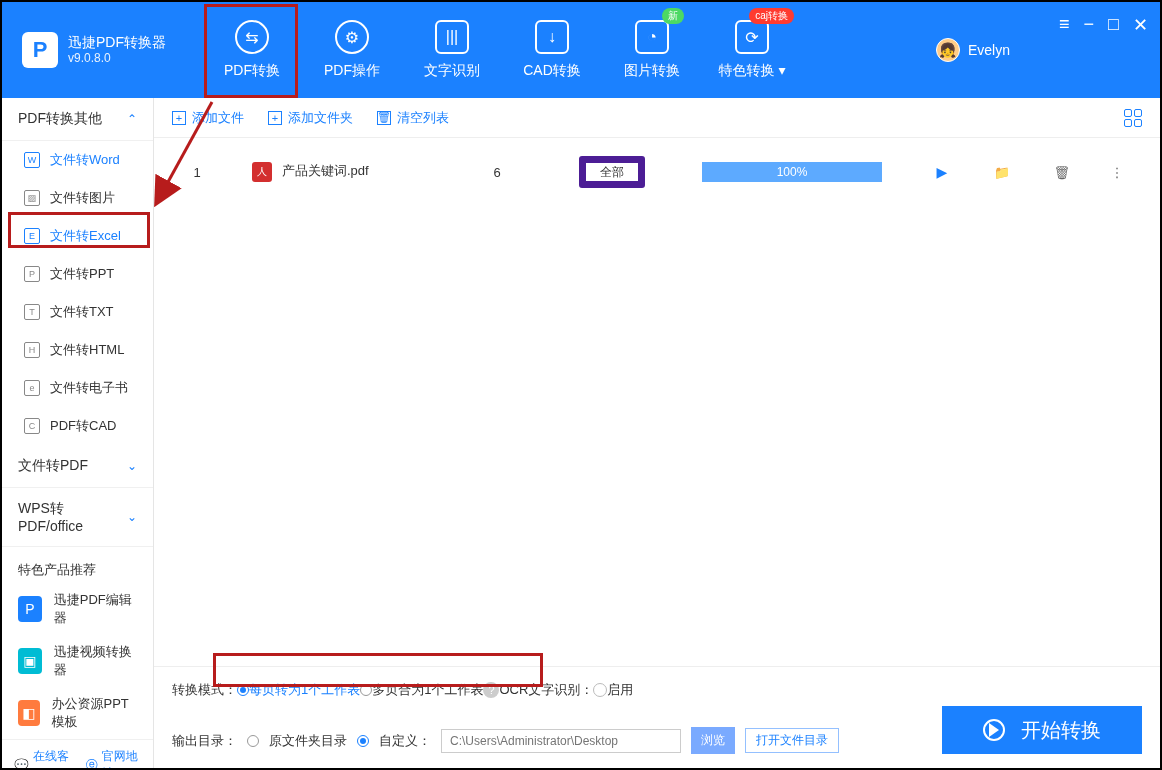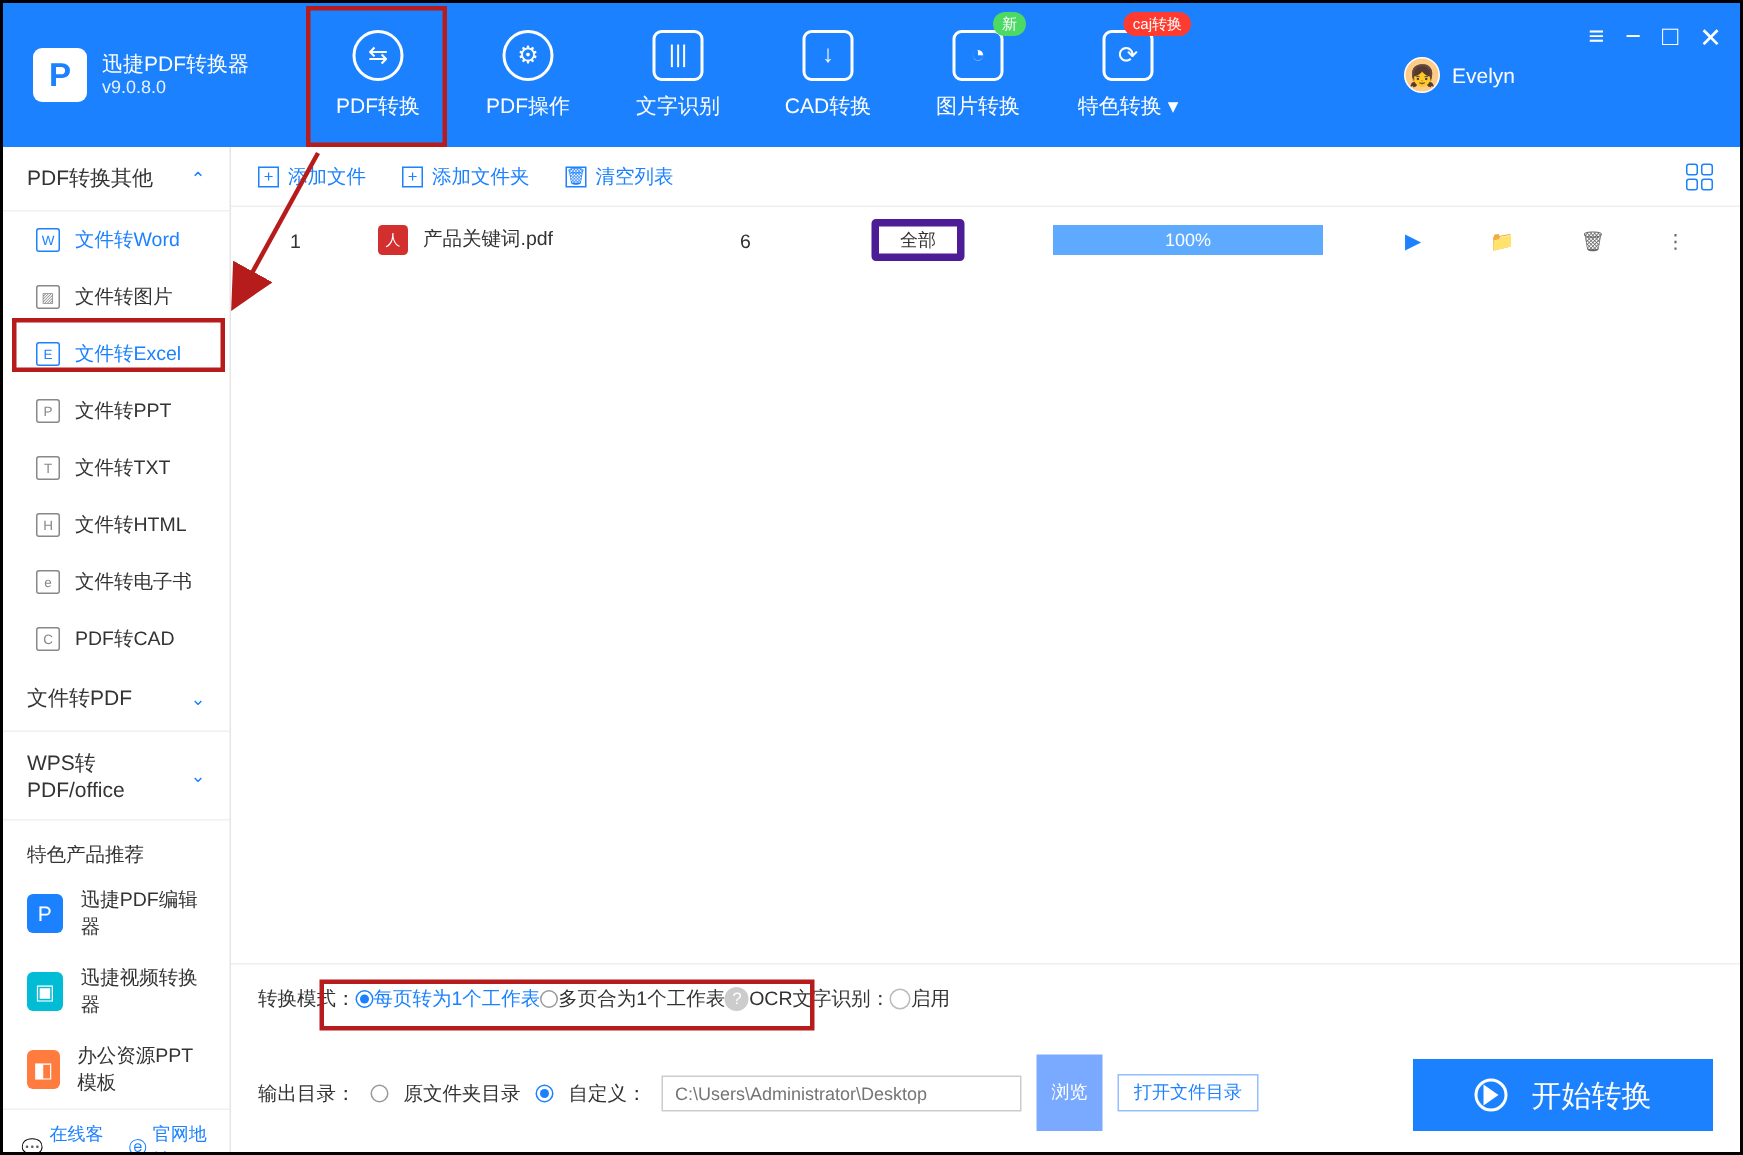--- a/index.html
+++ b/index.html
@@ -58,38 +58,38 @@
 .col-pages { width: 110px; text-align: center; }
 .col-sel { width: 120px; text-align: center; }
 .col-status { width: 240px; text-align: center; }
 .col-conv { width: 60px; text-align: center; }
 .col-open { width: 60px; text-align: center; }
 .col-del { width: 60px; text-align: center; }
 .col-more { width: 50px; text-align: center; }
 
 .table-row { display: flex; padding: 12px 18px; font-size: 13px; color: #333; align-items: center; }
 .file-icon { width: 20px; height: 20px; background: #d32f2f; border-radius: 3px; display: inline-flex; align-items: center; justify-content: center; color: #fff; font-size: 10px; margin-right: 10px; }
-.page-btn { border: 5px solid #4c1d95; padding: 2px 14px; border-radius: 3px; cursor: pointer; font-size: 12px; margin-top: 16px; }
-.progress { width: 180px; height: 20px; background: #5daaff; color: #fff; font-size: 12px; display: flex; align-items: center; justify-content: center; margin: 0 auto; }
+.page-btn { border: 7px solid #4c1d95; padding: 2px 14px; border-radius: 3px; cursor: pointer; font-size: 12px; margin-top: 16px; }
+.progress { width: 180px; height: 20px; background: #5daaff; color: #fff; font-size: 12px; display: flex; align-items: center; justify-content: center; margin: 12px auto; }
 .play-icon { color: #1b81ff; cursor: pointer; font-size: 14px; }
 .folder-icon { cursor: pointer; color: #666; }
 .trash-icon { cursor: pointer; color: #666; }
 .more-icon { cursor: pointer; color: #666; }
 
 .settings-bar { padding: 14px 18px; font-size: 13px; color: #333; display: flex; align-items: center; gap: 0; border-top: 1px solid #eee; margin-top: auto; }
 .radio { width: 12px; height: 12px; border: 1px solid #999; border-radius: 50%; display: inline-block; position: relative; }
 .radio.checked { border-color: #1b81ff; }
 .radio.checked::after { content: ''; position: absolute; inset: 2px; background: #1b81ff; border-radius: 50%; }
 .blue-text { color: #1b81ff; }
 .help-icon { width: 16px; height: 16px; border-radius: 50%; background: #ccc; color: #fff; font-size: 11px; display: inline-flex; align-items: center; justify-content: center; }
 .checkbox { width: 14px; height: 14px; border: 1px solid #bbb; border-radius: 50%; display: inline-block; }
 
 .output-bar { padding: 14px 18px; font-size: 13px; color: #333; display: flex; align-items: center; gap: 10px; }
 .path-input { flex: 0 0 240px; height: 24px; border: 1px solid #ccc; padding: 0 8px; font-size: 12px; color: #aaa; background: #fff; }
-.browse-btn { background: #7aaaff; color: #fff; padding: 17px 10px; font-size: 12px; border: none; cursor: pointer; }
+.browse-btn { background: #7aaaff; color: #fff; padding: 5px 10px; font-size: 12px; border: none; cursor: pointer; }
 .open-folder-btn { color: #1b81ff; border: 1px solid #94c0ff; padding: 3px 10px; font-size: 12px; background: #fff; cursor: pointer; }
 .start-btn { position: absolute; right: 18px; bottom: 14px; width: 200px; height: 48px; background: #1b81ff; color: #fff; font-size: 20px; border: none; display: flex; align-items: center; justify-content: center; gap: 16px; cursor: pointer; }
 .start-btn .tri { width: 0; height: 0; border-left: 10px solid #fff; border-top: 7px solid transparent; border-bottom: 7px solid transparent; }
 .start-btn .circ { width: 22px; height: 22px; border: 2px solid #fff; border-radius: 50%; display: flex; align-items: center; justify-content: center; }
 
 
 .redbox { position: absolute; border: 3px solid #b71c1c; pointer-events: none; z-index: 100; }
 .arrow-svg { position: absolute; pointer-events: none; z-index: 99; }
 </style>
 </head>

